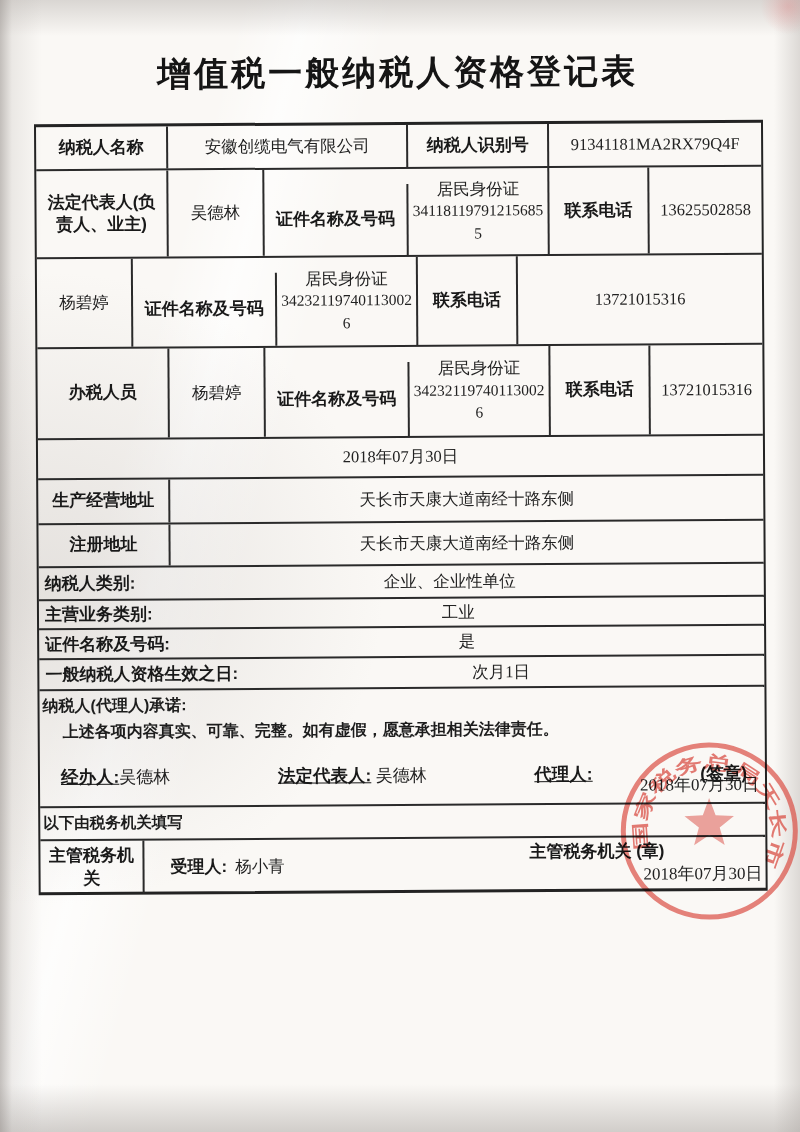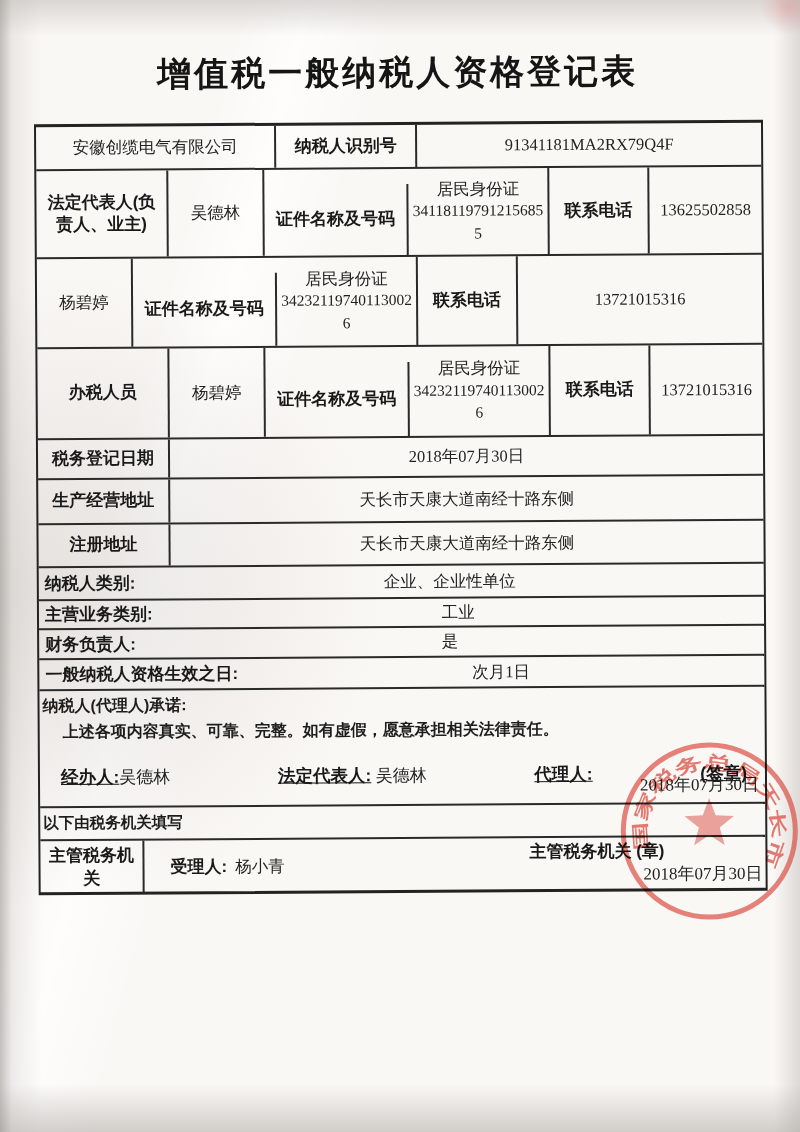--- a/index.html
+++ b/index.html
@@ -78,20 +78,21 @@
 <body>
 
 <div class="photo">
   <div class="sheet">
 
     <h1 class="title">增值税一般纳税人资格登记表</h1>
 
     <div class="ftable">
 
       <div class="trow r1">
+        <div class="cell cA lab">纳税人名称</div>
         <div class="cell cBC val">安徽创缆电气有限公司</div>
         <div class="cell cD lab">纳税人识别号</div>
         <div class="cell cEF val">91341181MA2RX79Q4F</div>
       </div>
 
       <div class="trow r2">
         <div class="cell cA lab">法定代表人(负责人、业主)</div>
         <div class="cell cB val">吴德林</div>
         <div class="cell cC lab">证件名称及号码</div>
         <div class="cell cD val">
@@ -119,42 +120,41 @@
         <div class="cell cC lab">证件名称及号码</div>
         <div class="cell cD val">
           <span>居民身份证</span>
           <span class="certno">342321197401130026</span>
         </div>
         <div class="cell cE lab">联系电话</div>
         <div class="cell cF val">13721015316</div>
       </div>
 
       <div class="trow r5">
-        <div class="cell cA lab">税务登记日期</div>
         <div class="cell cF val">2018年07月30日</div>
       </div>
       <div class="trow r6">
         <div class="cell cA lab">生产经营地址</div>
         <div class="cell cF val">天长市天康大道南经十路东侧</div>
       </div>
       <div class="trow r7">
         <div class="cell cA lab">注册地址</div>
         <div class="cell cF val">天长市天康大道南经十路东侧</div>
       </div>
 
       <div class="trow r8 colonrow">
         <span class="lab collab">纳税人类别:</span>
         <span class="val colval">企业、企业性单位</span>
       </div>
       <div class="trow r9 colonrow">
         <span class="lab collab">主营业务类别:</span>
         <span class="val colval">工业</span>
       </div>
       <div class="trow r10 colonrow">
-        <span class="lab collab">财务负责人:</span>
+        <span class="lab collab">证件名称及号码:</span>
         <span class="val colval">是</span>
       </div>
       <div class="trow r11 colonrow">
         <span class="lab collab">一般纳税人资格生效之日:</span>
         <span class="val colval">次月1日</span>
       </div>
 
       <div class="trow rPromise">
         <div class="promise-h">纳税人(代理人)承诺:</div>
         <div class="promise-body">上述各项内容真实、可靠、完整。如有虚假，愿意承担相关法律责任。</div>

